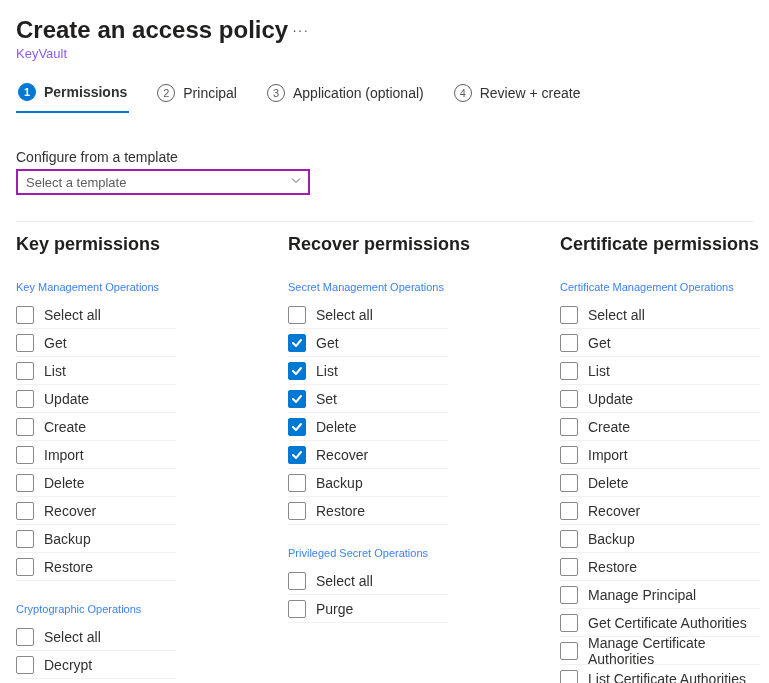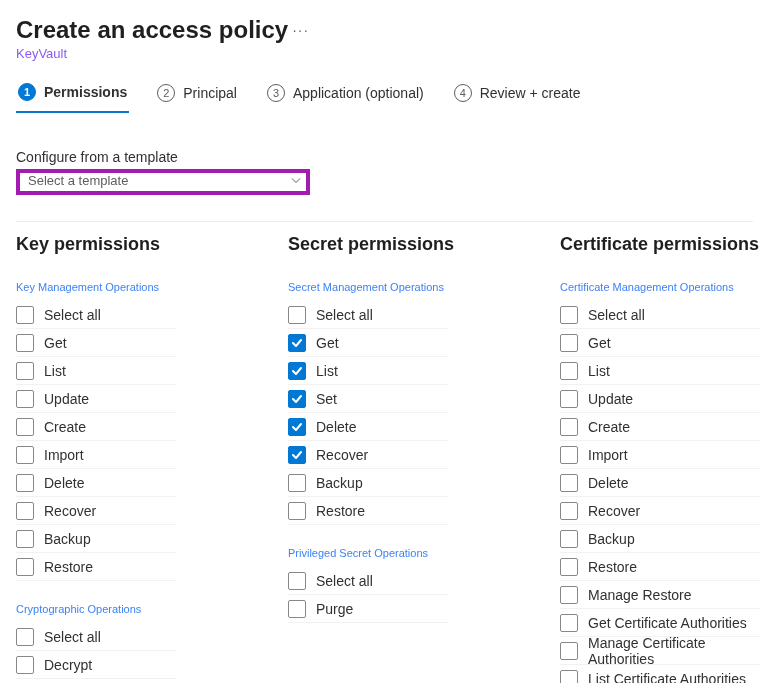--- a/index.html
+++ b/index.html
@@ -80,27 +80,27 @@
       color: #323130;
       margin-bottom: 4px;
     }
     .select-wrap {
       position: relative;
       width: 294px;
     }
     .select-box {
       width: 100%;
       height: 26px;
-      border: 4px solid #a21caf;
+      border: 2px solid #a21caf;
       background: #fff;
       padding: 0 26px 0 8px;
       font-size: 13px;
       color: #605e5c;
       display: flex;
-      align-items: flex-start;
+      align-items: center;
       cursor: pointer;
     }
     .chevron {
       position: absolute;
       right: 8px;
       top: 50%;
       transform: translateY(-50%);
       pointer-events: none;
     }
     hr.rule {
@@ -257,21 +257,21 @@
           <span class="checkbox"></span>
           <span class="perm-label">Select all</span>
         </div>
         <div class="perm-row">
           <span class="checkbox"></span>
           <span class="perm-label">Decrypt</span>
         </div>
       </div>
     </div>
     <div class="col">
-      <div class="col-title">Secret permissions</div>
+      <div class="col-title">Recover permissions</div>
       <div class="group-block">
         <div class="group-label">Secret Management Operations</div>
         <div class="perm-row">
           <span class="checkbox"></span>
           <span class="perm-label">Select all</span>
         </div>
         <div class="perm-row">
           <span class="checkbox checked">
             <svg width="12" height="12" viewBox="0 0 12 12">
               <path d="M2 6 L5 9 L10 3" stroke="#fff" stroke-width="2" fill="none" stroke-linecap="round" stroke-linejoin="round"></path>
@@ -371,21 +371,21 @@
         <div class="perm-row">
           <span class="checkbox"></span>
           <span class="perm-label">Backup</span>
         </div>
         <div class="perm-row">
           <span class="checkbox"></span>
           <span class="perm-label">Restore</span>
         </div>
         <div class="perm-row">
           <span class="checkbox"></span>
-          <span class="perm-label">Manage Restore</span>
+          <span class="perm-label">Manage Principal</span>
         </div>
         <div class="perm-row">
           <span class="checkbox"></span>
           <span class="perm-label">Get Certificate Authorities</span>
         </div>
         <div class="perm-row">
           <span class="checkbox"></span>
           <span class="perm-label">Manage Certificate Authorities</span>
         </div>
         <div class="perm-row">

